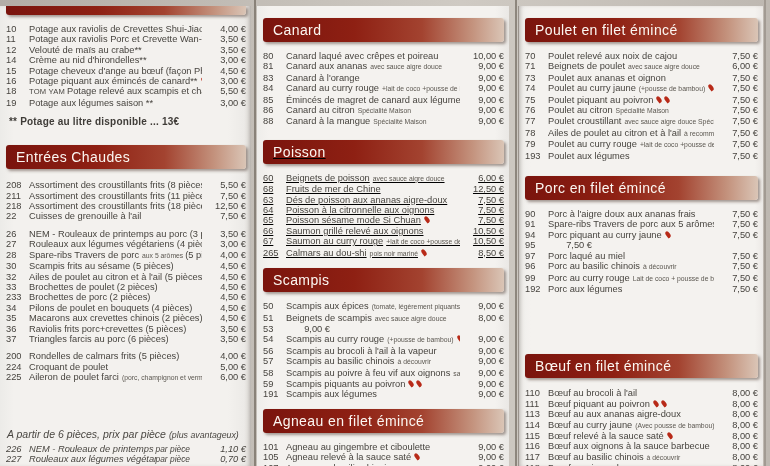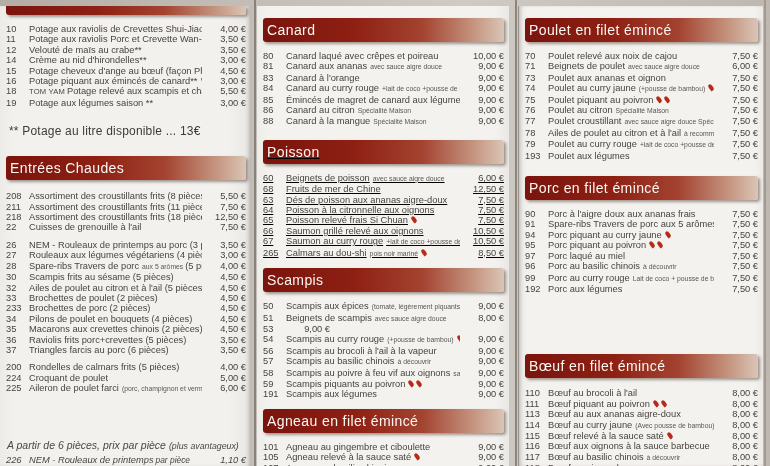--- a/index.html
+++ b/index.html
@@ -17,21 +17,21 @@
     background:linear-gradient(90deg,#eeedea 0,#f4f2ef 12px,#f4f2ef 238px,#eae8e5 252px);
     box-shadow:-2px 0 0 #8f8press,-1px 0 0 #8f8780, inset 4px 0 5px -3px rgba(70,58,48,.35), inset -4px 0 5px -3px rgba(70,58,48,.3);}
   #page-right{left:519px;width:244px;
     background:linear-gradient(90deg,#efeeeb 0,#f4f2ef 12px,#f4f2ef 236px,#ece9e6 244px);
     box-shadow:-1px 0 0 #9a938c, inset 3px 0 4px -2px rgba(70,58,48,.35);}
   .edge-line{position:absolute;top:0;bottom:0;width:2px;background:rgba(90,80,70,.55);}
   #edge-1{left:254px;} #edge-2{left:515px;} #edge-3{left:764px;background:rgba(120,110,100,.4);}
 
   .col{position:relative;padding:0 5px 0 6px;height:100%;box-sizing:border-box;}
 
-  .hdr{height:24px;border-radius:3px;display:flex;align-items:center;padding-left:4px;
+  .hdr{height:24px;border-radius:3px;display:flex;align-items:center;padding-left:10px;
     background:linear-gradient(90deg,var(--header-dark,#77130c) 0%,#8e2013 38%,#a34330 66%,#c4937e 87%,var(--header-light,#dac5b6) 100%);
     box-shadow:2px 2px 3px rgba(80,60,50,.5);
     color:#fcf7f2;font-size:14px;letter-spacing:.4px;white-space:nowrap;}
   .hdr.cut{height:9px;border-radius:0 0 3px 3px;padding:0;}
 
   .sec .items{margin-top:9px;}
   #page-left  .sec-0{margin-top:0;}
   #page-left  .sec-0 .items{margin-top:9px;}
   #page-left  .sec-1{margin-top:18px;}
   #page-left  .sec-1 .items{margin-top:11px;}
@@ -50,21 +50,21 @@
   .num{width:23px;flex:none;}
   .nm{flex:1;min-width:0;white-space:nowrap;overflow:hidden;padding-right:3px;}
   .sm{font-size:6.8px;color:#5b5750;margin-left:3px;}
   .suffix{margin-left:2px;}
   .prefix{font-size:7.6px;letter-spacing:.2px;margin-right:2px;}
   .price{flex:none;width:44px;text-align:right;}
   .unit{flex:none;font-size:8.4px;font-style:italic;padding-right:12px;}
   .chili{display:inline-block;width:4px;height:7px;margin-left:4px;
     background:var(--chili,#b82a18);border-radius:65% 65% 65% 0;
     transform:rotate(-38deg);vertical-align:baseline;}
-  .noteline{font-size:12px;color:#3f3c38;margin:16px 0 0 3px;letter-spacing:.2px;}
+  .noteline{font-size:10px;color:#3f3c38;margin:8px 0 0 3px;letter-spacing:.2px;font-weight:bold;}
   .subhead{font-size:10.5px;font-style:italic;color:#4a4742;margin:44px 0 4px 1px;white-space:nowrap;}
   .subhead .sm2{font-size:8.8px;}
 </style>
 </head>
 <body>
 
 <div class="panel" id="page-left">
   <div class="col">
       <div class="sec sec-0">
         <div class="hdr cut"></div>
@@ -288,21 +288,21 @@
             <span class="nm"><span class="name">Dés de poisson aux ananas aigre-doux</span></span>
             <span class="price">7,50 €</span>
           </div>
           <div class="row">
             <span class="num">64</span>
             <span class="nm"><span class="name">Poisson à la citronnelle aux oignons</span></span>
             <span class="price">7,50 €</span>
           </div>
           <div class="row">
             <span class="num">65</span>
-            <span class="nm"><span class="name">Poisson relevé frais Si Chuan</span><span class="chili"></span></span>
+            <span class="nm"><span class="name">Poisson sésame mode Si Chuan</span><span class="chili"></span></span>
             <span class="price">7,50 €</span>
           </div>
           <div class="row">
             <span class="num">66</span>
             <span class="nm"><span class="name">Saumon grillé relevé aux oignons</span></span>
             <span class="price">10,50 €</span>
           </div>
           <div class="row">
             <span class="num">67</span>
             <span class="nm"><span class="name">Saumon au curry rouge</span><span class="sm">+lait de coco +pousse de bambou</span></span>
@@ -464,21 +464,20 @@
             <span class="nm"><span class="name">Spare-ribs Travers de porc aux 5 arômes</span></span>
             <span class="price">7,50 €</span>
           </div>
           <div class="row">
             <span class="num">94</span>
             <span class="nm"><span class="name">Porc piquant au curry jaune</span><span class="chili"></span></span>
             <span class="price">7,50 €</span>
           </div>
           <div class="row">
             <span class="num">95</span>
-            <span class="nm"><span class="name">Porc piquant au poivron</span><span class="chili"></span><span class="chili"></span></span>
             <span class="price">7,50 €</span>
           </div>
           <div class="row">
             <span class="num">97</span>
             <span class="nm"><span class="name">Porc laqué au miel</span></span>
             <span class="price">7,50 €</span>
           </div>
           <div class="row">
             <span class="num">96</span>
             <span class="nm"><span class="name">Porc au basilic chinois</span><span class="sm">à découvrir</span></span>

